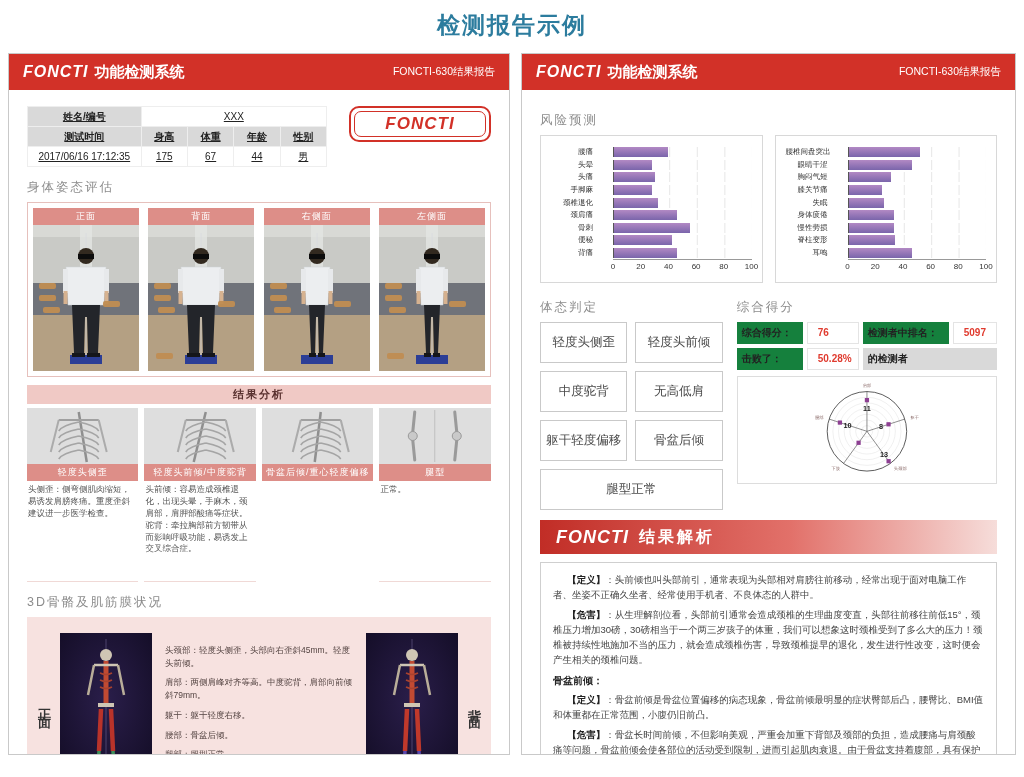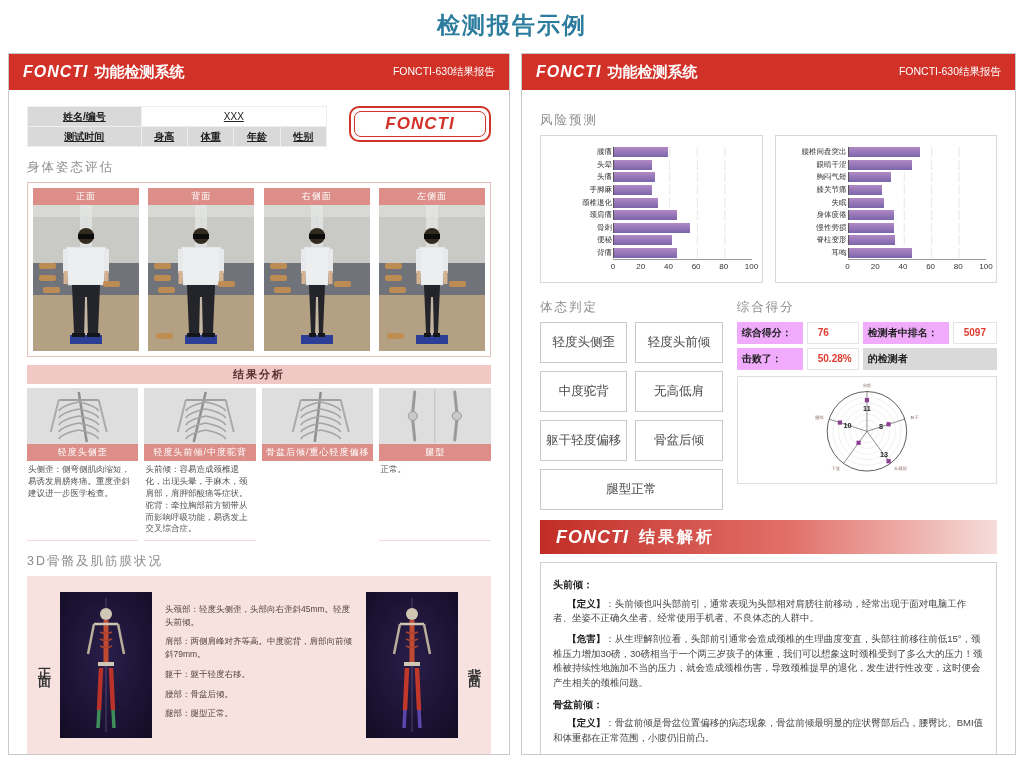--- a/index.html
+++ b/index.html
@@ -33,50 +33,50 @@
   .photos-box { border:1px solid #e6c0bc; padding:5px; display:flex; justify-content:space-between; }
   .photo-col { width:106px; }
   .pink-label { background:#dd8e88; color:#fff; font-size:9px; text-align:center; padding:2px 0; letter-spacing:1px; }
   .photo { height:146px; }
   .photo svg { width:100%; height:100%; display:block; }
 
   .result-banner { background:#f0c9c5; color:#5a3230; font-weight:700; font-size:11px; text-align:center; padding:2px 0; margin-top:8px; letter-spacing:2px; }
   .result-grid { display:grid; grid-template-columns:repeat(4,1fr); gap:6px; margin-top:4px; }
   .skel-img { height:56px; background:#dedede; overflow:hidden; }
   .skel-img svg { width:100%; height:100%; display:block; }
-  .result-desc { font-size:8.5px; color:#555; line-height:1.4; padding:3px 1px; height:80px; overflow:hidden; border-bottom:1px solid #f0d9d6; }
+  .result-desc { font-size:8.5px; color:#555; line-height:1.4; padding:3px 1px; height:101px; overflow:hidden; border-bottom:1px solid #f0d9d6; }
   .result-desc p { margin:0; }
 
   .skeleton-box { background:#f7e2e0; margin-top:4px; padding:12px 8px; display:flex; gap:7px; align-items:center; height:178px; }
   .vert-label { writing-mode:vertical-rl; letter-spacing:8px; font-size:13px; color:#333; font-weight:700; }
   .dark-img { width:92px; height:146px; flex:none; }
   .dark-img svg { width:100%; height:100%; display:block; }
   .skeleton-text { flex:1; font-size:8.5px; color:#554543; line-height:1.5; padding:0 6px; }
   .skeleton-text p { margin-bottom:7px; }
 
   
   .charts-row { display:flex; gap:12px; margin-top:4px; }
   .chart-box { flex:1; border:1px solid #d8d8d8; padding:10px 10px 6px; height:148px; }
   .bar-row { display:flex; align-items:center; height:12.6px; }
-  .bar-label { width:62px; font-size:7.5px; color:#333; text-align:right; padding-right:1px; white-space:nowrap; }
+  .bar-label { width:62px; font-size:7.5px; color:#333; text-align:right; padding-right:20px; white-space:nowrap; }
   .bar-track { flex:1; position:relative; height:10px; border-left:1px solid #555;
     background-image:linear-gradient(to right,#e6e6e6 1px,transparent 1px); background-size:20% 100%; }
   .bar { height:100%; background:linear-gradient(to bottom,#b289c4,#7a65ab); }
   .bar-axis { position:relative; height:13px; margin-left:62px; border-top:1px solid #999; }
   .bar-axis span { position:absolute; top:2px; transform:translateX(-50%); font-size:8px; color:#333; }
 
   .judge-score-row { display:flex; gap:14px; margin-top:4px;justify-content:space-between; }
   .judge-col { width:228px; }
   .score-col { flex:1; }
   .judge-grid { display:grid; grid-template-columns:1fr 1fr; gap:8px; margin-top:6px; }
   .judge-btn { border:1px solid #c9c9c9; background:#fff; color:#4a4a4a; font-size:12.5px; text-align:center; padding:11px 0; cursor:pointer; }
   .judge-btn.wide { grid-column:1 / -1; }
 
   .score-fields { display:grid; grid-template-columns:66px 52px 86px 1fr; gap:4px; margin-top:6px; font-size:10px; }
-  .sf-label { background:#f0abfc; color:#222; font-weight:700; padding:4px 5px; white-space:nowrap; }
+  .sf-label { background:#15803d; color:#222; font-weight:700; padding:4px 5px; white-space:nowrap; }
   .sf-value { background:#fff; border:1px solid #e4e4e4; color:#e03b2f; padding:4px 10px; font-weight:700; }
   .sf-suffix { background:#d9d9d9; color:#222; font-weight:700; padding:4px 5px; grid-column:3 / 5; }
   .radar-box { border:1px solid #ddd; margin-top:6px; height:108px; display:flex; justify-content:center; }
   .radar-box svg { height:100%; }
 
   .analysis-banner { margin-top:10px; height:34px; background:linear-gradient(to right,#c12d26,#e2716a 55%,#f6ddda); color:#fff; display:flex; align-items:center; gap:10px; padding:0 16px; }
   .analysis-banner .foncti-logo { font-size:18px; }
   .analysis-banner .ana-title { font-size:16px; font-weight:800; letter-spacing:3px; }
   .analysis-box { border:1px solid #cfcfcf; margin-top:8px; padding:10px 12px; height:242px; overflow:hidden; font-size:9.5px; color:#444; line-height:1.55; }
   .ana-heading { font-weight:800; color:#222; margin:4px 0 4px; font-size:10px; }
@@ -105,20 +105,27 @@
               <tr>
             <td class="hdr" style="width:38%">姓名/编号</td>
             <td class="val" colspan="4">XXX</td>
           </tr>
           <tr>
             <td class="hdr">测试时间</td>
             <td class="hdr">身高</td>
             <td class="hdr">体重</td>
             <td class="hdr">年龄</td>
             <td class="hdr">性别</td>
+          </tr>
+          <tr>
+            <td class="val">2017/06/16 17:12:35</td>
+            <td class="val">175</td>
+            <td class="val">67</td>
+            <td class="val">44</td>
+            <td class="val">男</td>
           </tr>
         </tbody>
           </table>
         <div class="logo-box">
           <div class="logo-inner">
             <span class="foncti-logo">FONCTI</span>
           </div>
         </div>
       </div>
 
@@ -574,21 +581,20 @@
               </svg>
           </div>
         </div>
       </div>
 
       <div class="analysis-banner">
         <span class="foncti-logo">FONCTI</span>
         <span class="ana-title">结果解析</span>
       </div>
       <div class="analysis-box" id="analysis-blocks">
-          <div class="ana-heading">头前倾：</div>
           <p class="ana-p"><strong>【定义】</strong><span>：头前倾也叫头部前引，通常表现为头部相对肩膀往前移动，经常出现于面对电脑工作者、坐姿不正确久坐者、经常使用手机者、不良体态的人群中。</span></p>
           <p class="ana-p"><strong>【危害】</strong><span>：从生理解剖位看，头部前引通常会造成颈椎的生理曲度变直，头部往前移往前低15°，颈椎压力增加30磅，30磅相当于一个两三岁孩子的体重，我们可以想象这时颈椎受到了多么大的压力！颈椎被持续性地施加不当的压力，就会造成颈椎伤害，导致颈椎提早的退化，发生进行性改变，这时便会产生相关的颈椎问题。</span></p>
           <div class="ana-heading">骨盆前倾：</div>
           <p class="ana-p"><strong>【定义】</strong><span>：骨盆前倾是骨盆位置偏移的病态现象，骨盆前倾最明显的症状臀部后凸，腰臀比、BMI值和体重都在正常范围，小腹仍旧前凸。</span></p>
           <p class="ana-p"><strong>【危害】</strong><span>：骨盆长时间前倾，不但影响美观，严重会加重下背部及颈部的负担，造成腰痛与肩颈酸痛等问题，骨盆前倾会使各部位的活动受到限制，进而引起肌肉衰退。由于骨盆支持着腹部，具有保护内脏及生殖器官的重要功能。骨盆变形会影响骨盆内的脏器及生殖器官。骨盆的倾斜使其中的子宫、卵巢和肠胃等器官本来的形态受到扭曲，以致体液流动的机能受到阻碍，甚至部分的失去作用。另外，由于骨盆会牵拉腰部周围的肌肉向左右扩张，使得腰部神经受到压迫而引起腰痛。</span></p>
         </div>
 
     </div>
   </div>
 </div>

